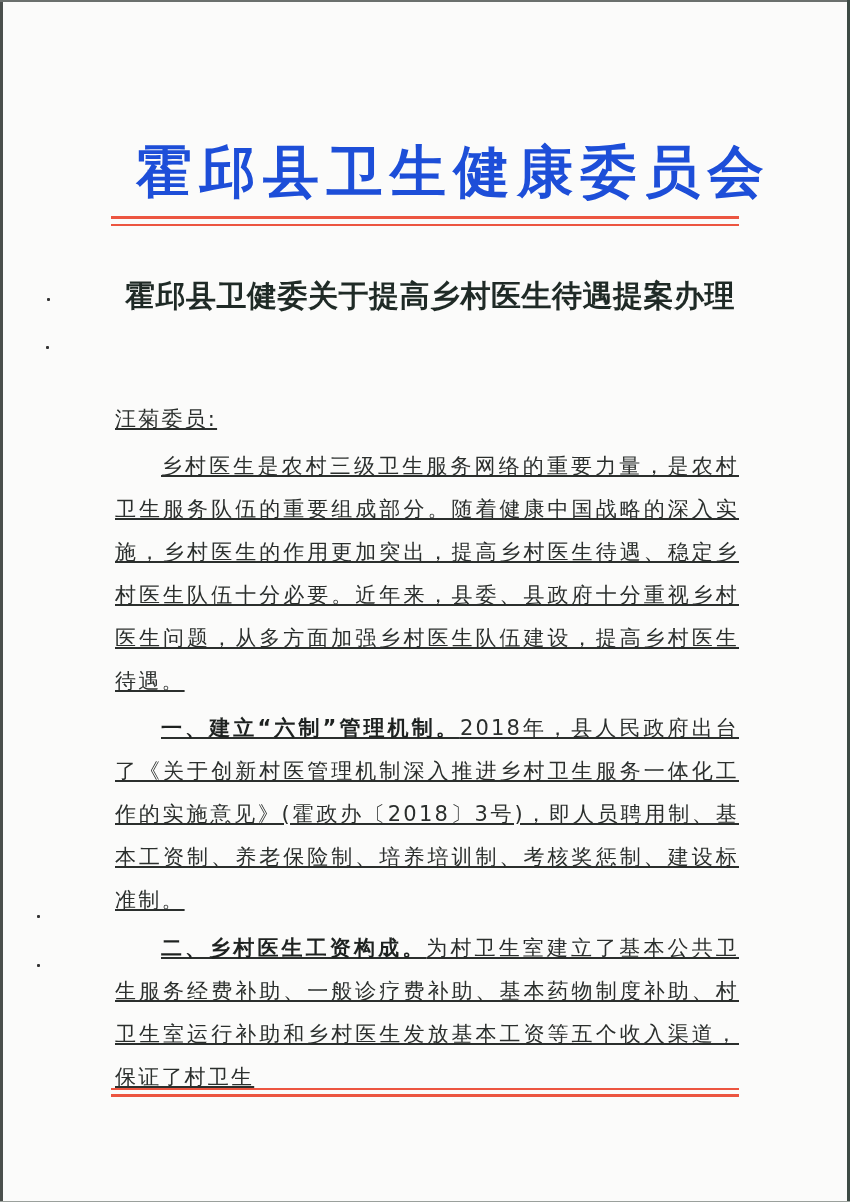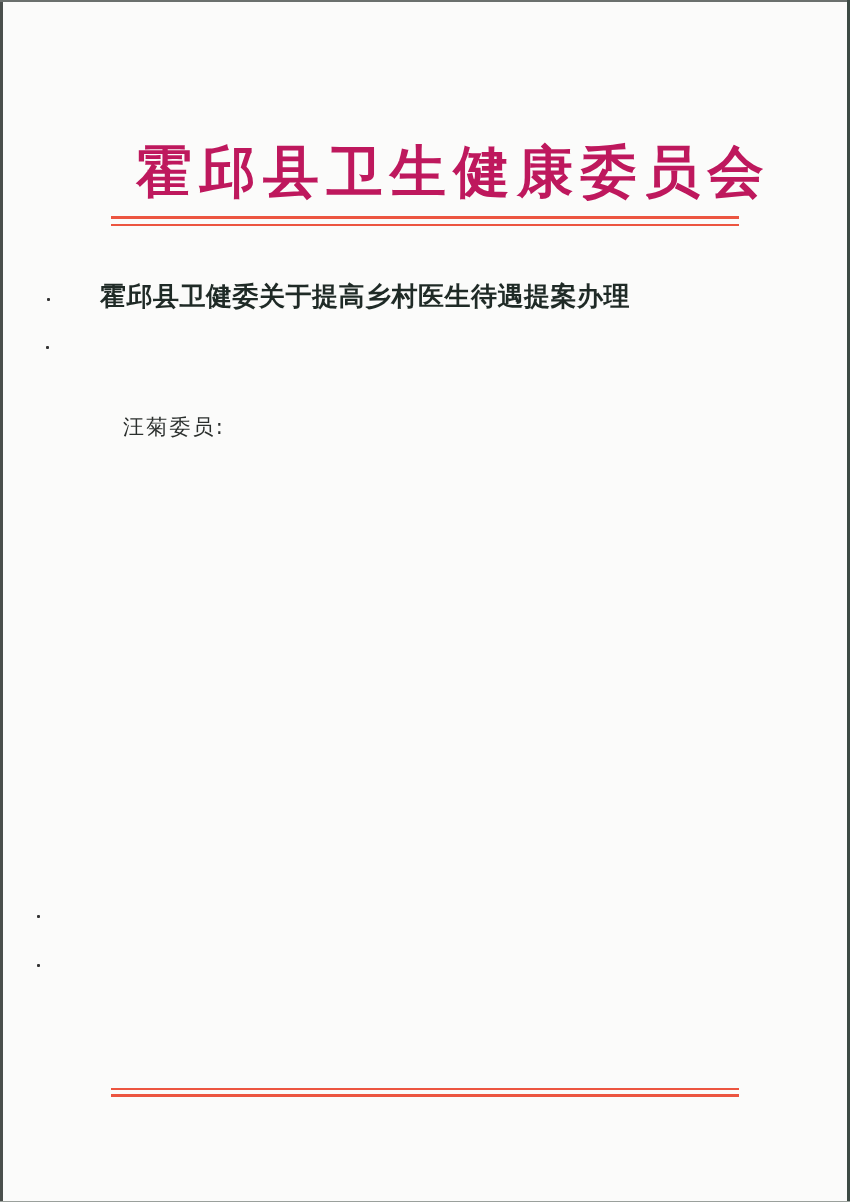--- a/index.html
+++ b/index.html
@@ -10,52 +10,52 @@
     font-family: "DejaVu Serif", "Liberation Serif", serif;
   }
   .scan-border-left { position: absolute; left: 0; top: 0; width: 3px; height: 1202px; background: #4a4f4c; }
   .scan-border-top { position: absolute; left: 0; top: 0; width: 850px; height: 2px; background: #6b706d; }
   .scan-border-right { position: absolute; right: 0; top: 0; width: 3px; height: 1202px; background: #3d4a44; }
   .scan-border-bottom { position: absolute; left: 0; bottom: 0; width: 850px; height: 1px; background: #9aa09c; }
 
   .letterhead {
     position: absolute; left: 136px; top: 136px;
     width: 590px; height: 70px;
-    color: #be185d;
+    color: #1d4ed8;
     font-size: 56px; line-height: 70px;
     letter-spacing: 7.5px;
     font-weight: bold;
     white-space: nowrap;
     font-family: "DejaVu Serif", serif;
   }
   .rule { position: absolute; left: 111px; width: 628px; background: #ec5540; }
   .rule.top-thick { top: 216px; height: 3px; }
   .rule.top-thin { top: 224px; height: 2px; }
   .rule.bot-thin { top: 1088px; height: 2px; }
   .rule.bot-thick { top: 1094px; height: 3px; }
 
   .doc-title {
     position: absolute; left: 100px; width: 660px; top: 275px;
-    text-align: left;
+    text-align: center;
     color: #1f2a26;
-    font-size: 26px; line-height: 42px;
+    font-size: 30px; line-height: 42px;
     font-weight: bold;
     font-family: "DejaVu Serif", serif;
     letter-spacing: 0.5px;
   }
   .doc-title div { white-space: nowrap; }
 
   .body-text {
     position: absolute; left: 111px; top: 394px; width: 632px;
     color: #2b2f2d;
     font-size: 21px; line-height: 43px;
     font-family: "DejaVu Sans", sans-serif;
     letter-spacing: 2.2px;
   }
-  .body-text p { margin: 12px; text-align: justify; text-align-last: left; }
+  .body-text p { margin: 4px; text-align: justify; text-align-last: left; text-decoration: underline; }
   .body-text p.indent { text-indent: 46px; }
   .body-text b { font-weight: bold; color: #1e2220; }
   .body-text p.sec2 { margin-top: 5px; }
 
   .margin-mark { position: absolute; width: 3px; height: 3px; background: #333; border-radius: 1px; }
 </style>
 </head>
 <body>
 
 <div class="scan-border-left"></div>
@@ -72,16 +72,19 @@
 
 <div class="rule top-thick"></div>
 <div class="rule top-thin"></div>
 
 <div class="doc-title">
   <div>霍邱县卫健委关于提高乡村医生待遇提案办理</div>
 </div>
 
 <div class="body-text">
   <p>汪菊委员:</p>
+  <p class="indent">乡村医生是农村三级卫生服务网络的重要力量，是农村卫生服务队伍的重要组成部分。随着健康中国战略的深入实施，乡村医生的作用更加突出，提高乡村医生待遇、稳定乡村医生队伍十分必要。近年来，县委、县政府十分重视乡村医生问题，从多方面加强乡村医生队伍建设，提高乡村医生待遇。</p>
+  <p class="indent"><b>一、建立“六制”管理机制。</b><span>2018年，县人民政府出台了《关于创新村医管理机制深入推进乡村卫生服务一体化工作的实施意见》(霍政办〔2018〕3号)，即人员聘用制、基本工资制、养老保险制、培养培训制、考核奖惩制、建设标准制。</span></p>
+  <p class="indent sec2"><b>二、乡村医生工资构成。</b><span>为村卫生室建立了基本公共卫生服务经费补助、一般诊疗费补助、基本药物制度补助、村卫生室运行补助和乡村医生发放基本工资等五个收入渠道，保证了村卫生</span></p>
 </div>
 
 <div class="rule bot-thin"></div>
 <div class="rule bot-thick"></div>
 
 </body></html>

